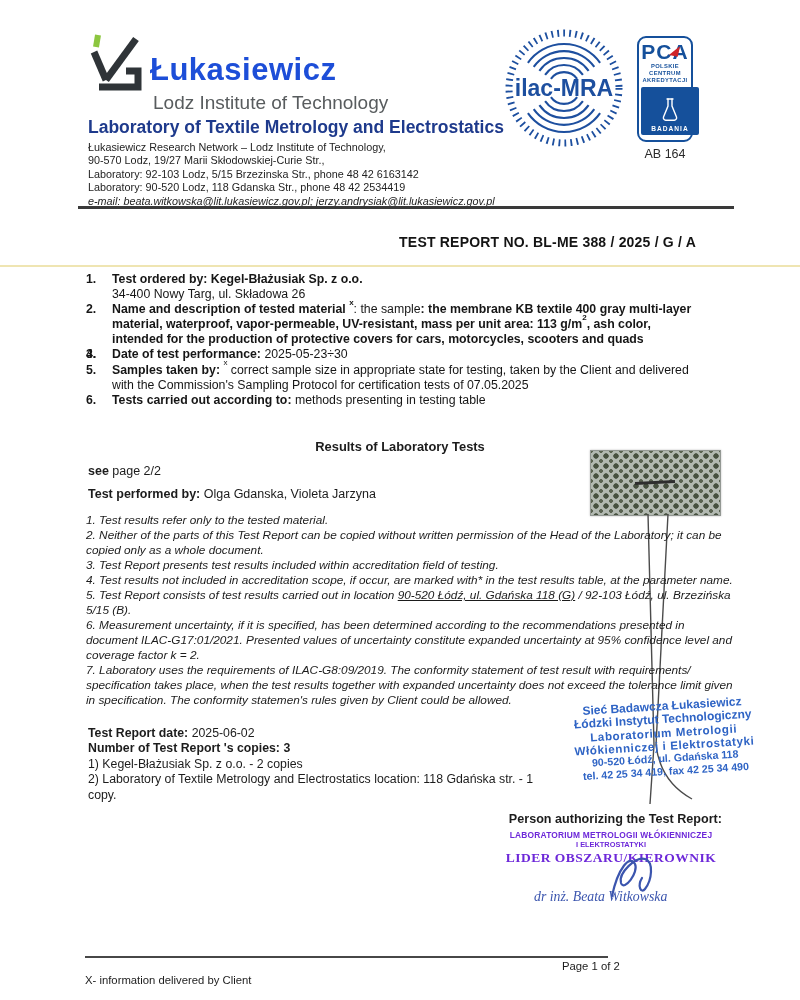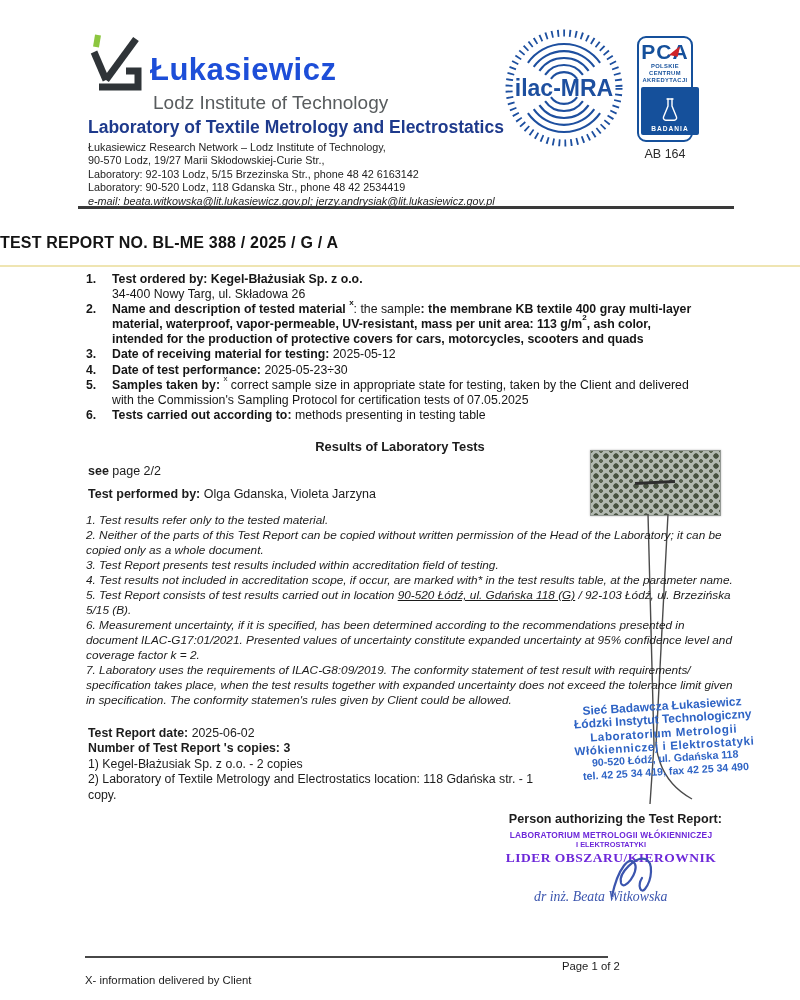--- a/index.html
+++ b/index.html
@@ -28,21 +28,21 @@
         border-left:9px solid transparent; border-bottom:11px solid #cf2428; transform:rotate(12deg); }
   .pca-small { font-size:5.8px; font-weight:bold; color:#15509b; letter-spacing:0.4px; line-height:7px; }
   #pca-box { margin:3px auto 0; width:58px; height:48px; background:#15509b; border-radius:2px;
         display:flex; flex-direction:column; align-items:center; justify-content:flex-end; padding-bottom:3px; }
   #pca-box svg { margin-bottom:2px; }
   #pca-badge { color:#fff; font-size:6.6px; font-weight:bold; letter-spacing:1px; }
   #pca-number { margin-top:5px; font-size:12.5px; color:#2b2b2b; }
 
   
   #topline { left:78px; top:206px; width:656px; height:3px; background:#3a3a3a; }
-  #title { left:0; top:234px; width:696px; text-align:left; font-size:16px; font-weight:bold; letter-spacing:0.2px; color:#141414; }
+  #title { left:0; top:234px; width:696px; text-align:right; font-size:14px; font-weight:bold; letter-spacing:0.2px; color:#141414; }
   #yellowline { left:0; top:265px; width:800px; height:2px; background:#ece0a4; opacity:0.85; }
 
   
   #items { left:86px; top:272px; width:612px; font-size:12.3px; line-height:15.1px; color:#161616; }
   .item { position:relative; padding-left:26px; }
   .item .num { position:absolute; left:0; font-weight:bold; }
 
   #results-heading { left:0; top:439px; width:800px; text-align:center; font-size:12.9px; font-weight:bold; }
 
   
@@ -156,21 +156,20 @@
     <div class="item">
       <span class="num">1.</span>
       <span><span class="b">Test ordered by: Kegel-Błażusiak Sp. z o.o.</span><br><span>34-400 Nowy Targ, ul. Składowa 26</span></span>
     </div>
     <div class="item">
       <span class="num">2.</span>
       <span><span class="b">Name and description of tested material </span><sup class="b">x</sup><span>: the sample</span><span class="b">: the membrane KB textile 400 gray multi-layer material, waterproof, vapor-permeable, UV-resistant, mass per unit area: 113 g/m</span><sup class="b">2</sup><span class="b">, ash color, intended for the production of protective covers for cars, motorcycles, scooters and quads</span></span>
     </div>
     <div class="item">
       <span class="num">3.</span>
-      <span><span class="b">Date of receiving material for testing:</span><span> 2025-05-12</span></span>
     </div>
     <div class="item">
       <span class="num">4.</span>
       <span><span class="b">Date of test performance:</span><span> 2025-05-23÷30</span></span>
     </div>
     <div class="item">
       <span class="num">5.</span>
       <span><span class="b">Samples taken by:</span><span> </span><sup>x</sup><span> correct sample size in appropriate state for testing, taken by the Client and delivered with the Commission's Sampling Protocol for certification tests of 07.05.2025</span></span>
     </div>
     <div class="item">

